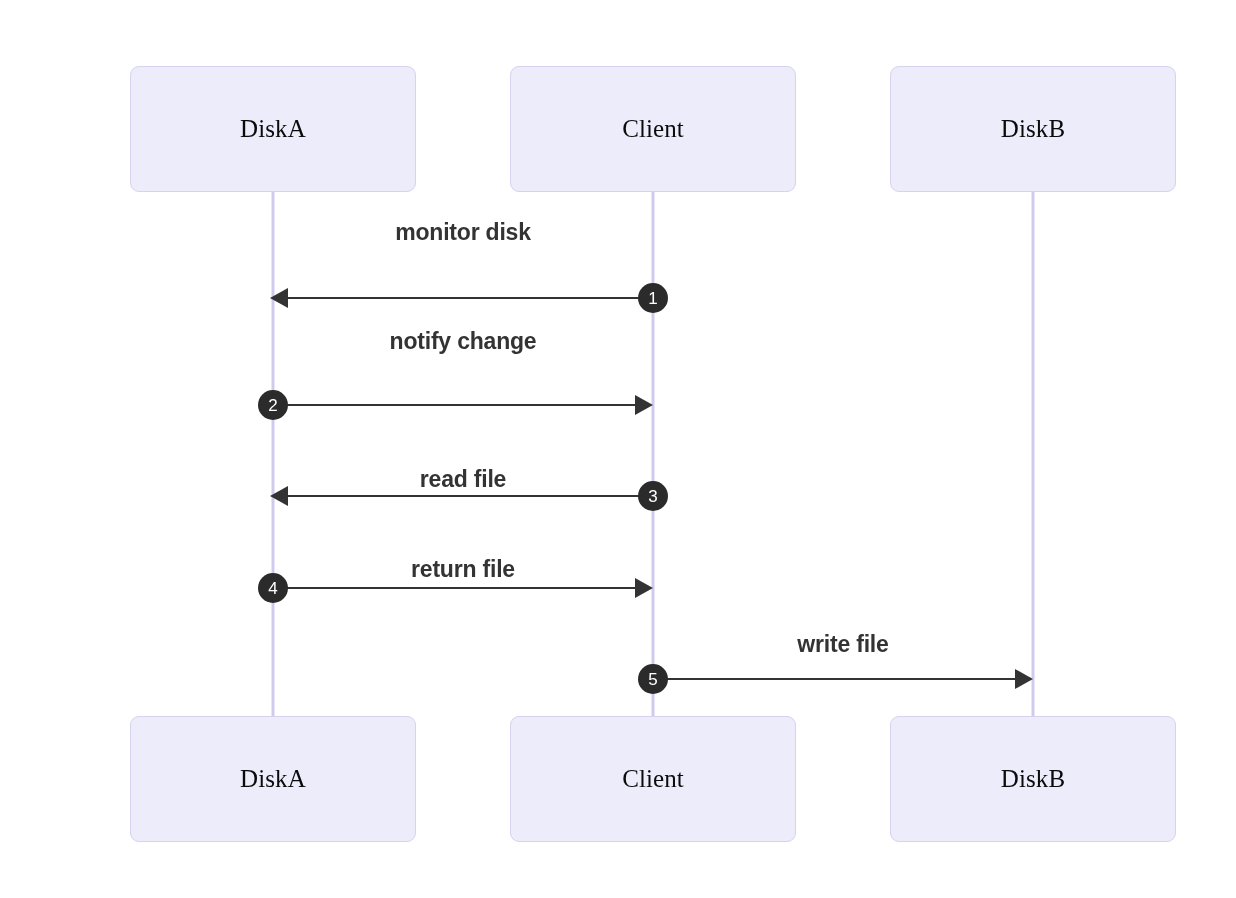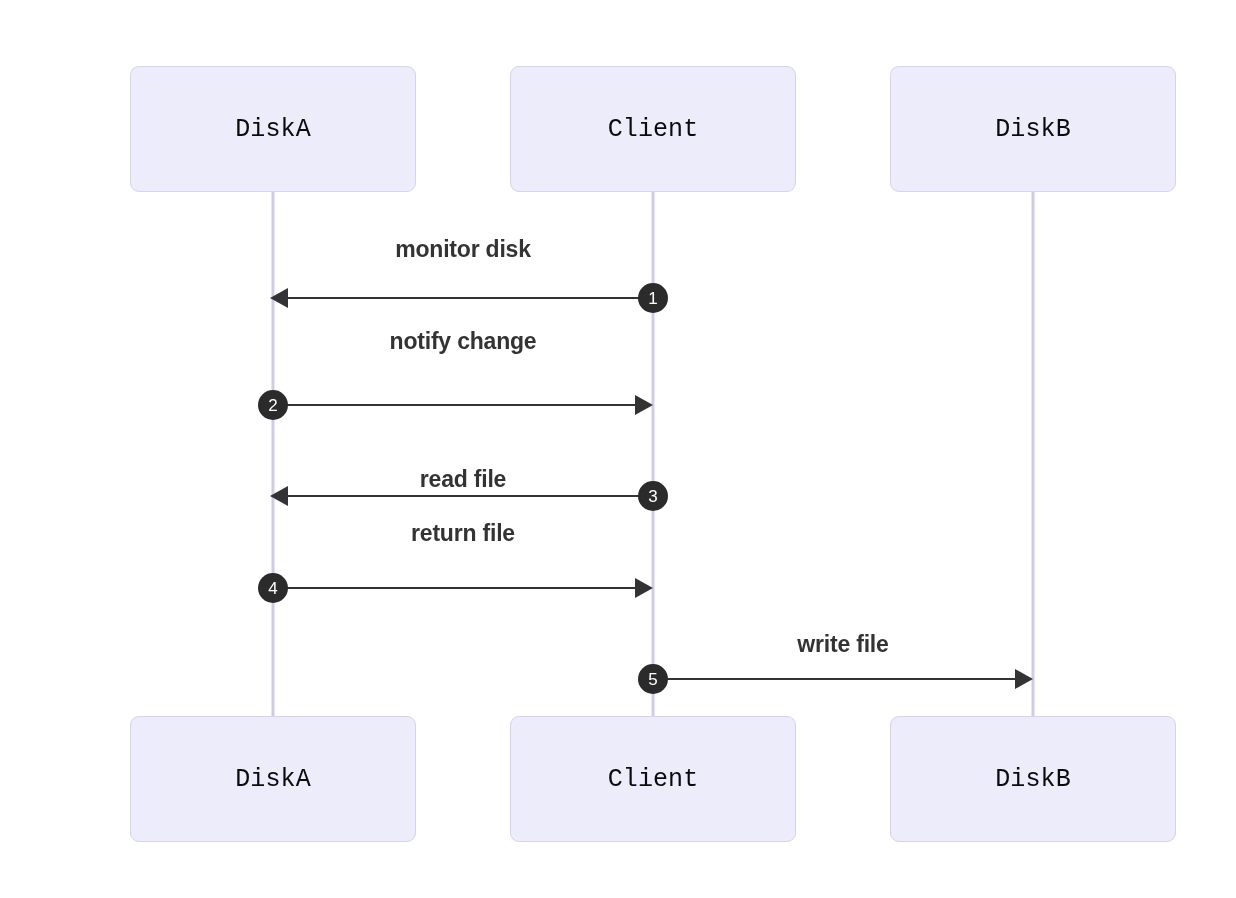--- a/index.html
+++ b/index.html
@@ -31,21 +31,21 @@
     height: 126px;
     background: #ececfb;
     border: 1.5px solid #d6d2f0;
     border-radius: 9px;
     box-sizing: border-box;
     display: flex;
     align-items: center;
     justify-content: center;
   }
   .participant-label {
-    font-family: Liberation Mono, monospace;
+    font-family: Liberation Serif, serif;
     font-size: 25px;
     font-weight: 400;
     color: #0b0b0c;
     letter-spacing: 0.1px;
   }
   .message {
     position: absolute;
     height: 0;
   }
   .msg-line {
@@ -109,42 +109,42 @@
   <div class="participant-box" style="left:130px; top:66px;">
     <span class="participant-label">DiskA</span>
   </div>
   <div class="participant-box" style="left:510px; top:66px;">
     <span class="participant-label">Client</span>
   </div>
   <div class="participant-box" style="left:890px; top:66px;">
     <span class="participant-label">DiskB</span>
   </div>
 
-  <div class="msg-label" style="left:463px; top:236px;">monitor disk</div>
+  <div class="msg-label" style="left:463px; top:219px;">monitor disk</div>
   <div class="message" style="left:0; top:298px;">
     <div class="msg-line" style="left:279px; width:374px;"></div>
     <div class="msg-arrowhead left" style="left:270px;"></div>
     <div class="msg-badge" style="left:638px;">1</div>
   </div>
 
   <div class="msg-label" style="left:463px; top:328px;">notify change</div>
   <div class="message" style="left:0; top:405px;">
     <div class="msg-line" style="left:273px; width:362px;"></div>
     <div class="msg-arrowhead right" style="left:635px;"></div>
     <div class="msg-badge" style="left:258px;">2</div>
   </div>
 
   <div class="msg-label" style="left:463px; top:466px;">read file</div>
   <div class="message" style="left:0; top:496px;">
     <div class="msg-line" style="left:279px; width:374px;"></div>
     <div class="msg-arrowhead left" style="left:270px;"></div>
     <div class="msg-badge" style="left:638px;">3</div>
   </div>
 
-  <div class="msg-label" style="left:463px; top:520px;">return file</div>
+  <div class="msg-label" style="left:463px; top:556px;">return file</div>
   <div class="message" style="left:0; top:588px;">
     <div class="msg-line" style="left:273px; width:362px;"></div>
     <div class="msg-arrowhead right" style="left:635px;"></div>
     <div class="msg-badge" style="left:258px;">4</div>
   </div>
 
   <div class="msg-label" style="left:843px; top:631px;">write file</div>
   <div class="message" style="left:0; top:679px;">
     <div class="msg-line" style="left:653px; width:362px;"></div>
     <div class="msg-arrowhead right" style="left:1015px;"></div>

